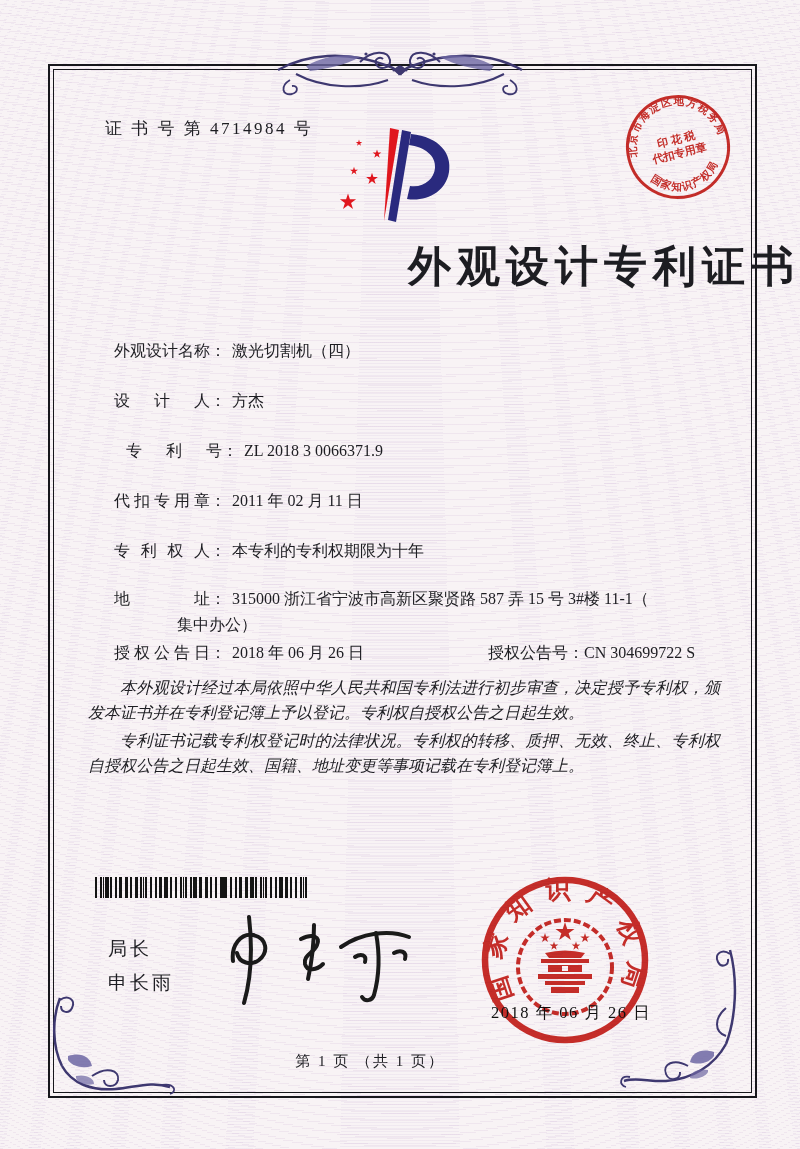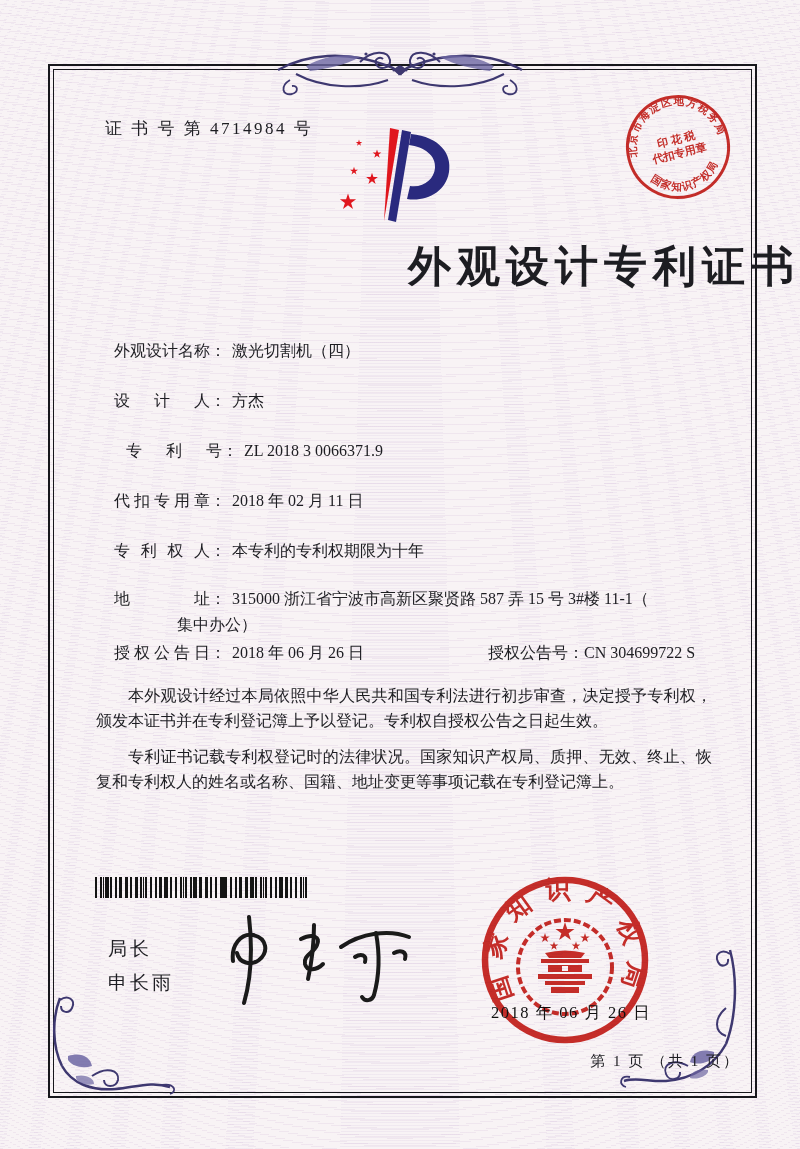--- a/index.html
+++ b/index.html
@@ -18,30 +18,30 @@
   .abs{position:absolute;}
   .cert-no{left:105px;top:117px;font-size:17px;letter-spacing:2.5px;}
   .title{left:0;top:238px;width:100%;text-align:right;font-size:43px;font-weight:700;letter-spacing:6px;}
   .field{left:114px;font-size:16px;line-height:26px;white-space:nowrap;}
   .field .lbl{display:inline-block;width:96px;text-align:justify;text-align-last:justify;vertical-align:top;}
   .field .colon{vertical-align:top;}
   .field .val{margin-left:6px;vertical-align:top;}
   .field .val2{display:block;margin-left:63px;white-space:normal;}
   .grant2{display:inline-block;margin-left:120px;}
   .paras{left:84px;top:672px;width:640px;font-size:16px;line-height:24.6px;text-align:justify;}
-  .paras p{margin:12px;text-indent:32px;}
+  .paras p{margin:4px;text-indent:32px;font-style:italic;}
   .barcode{left:95px;top:877px;width:213px;height:21px;
     background:
       repeating-linear-gradient(90deg,#141414 0 2px,rgba(0,0,0,0) 2px 5px),
       repeating-linear-gradient(90deg,#141414 0 1px,rgba(0,0,0,0) 1px 8px),
       repeating-linear-gradient(90deg,rgba(0,0,0,0) 0 11px,#141414 11px 14px,rgba(0,0,0,0) 14px 29px);
   }
   .director{left:108px;font-size:19px;letter-spacing:3px;}
   .seal-date{left:491px;top:1002px;font-size:16.5px;letter-spacing:1.5px;color:#111;z-index:6;}
-  .footer{left:0;top:1052px;width:740px;text-align:right;font-size:15px;letter-spacing:2px;}
+  .footer{left:0;top:1052px;width:740px;text-align:center;font-size:15px;letter-spacing:2px;}
   svg{display:block;}
   .stamp{mix-blend-mode:multiply;opacity:.95;}
   .seal-text{font-family:"Liberation Serif","DejaVu Serif",serif;font-weight:700;}
 </style>
 </head>
 <body>
 
 <div class="page">
 
   <svg width="0" height="0" aria-hidden="true">
@@ -132,37 +132,37 @@
   <div class="abs field" style="top:338px;">
     <span class="lbl">外观设计名称</span><span class="colon">：</span><span class="val">激光切割机（四）</span>
   </div>
   <div class="abs field" style="top:388px;">
     <span class="lbl">设计人</span><span class="colon">：</span><span class="val">方杰</span>
   </div>
   <div class="abs field" style="top:438px;margin-left:12px;">
     <span class="lbl">专利号</span><span class="colon">：</span><span class="val">ZL 2018 3 0066371.9</span>
   </div>
   <div class="abs field" style="top:488px;">
-    <span class="lbl">代扣专用章</span><span class="colon">：</span><span class="val">2018 年 02 月 11 日</span>
+    <span class="lbl">代扣专用章</span><span class="colon">：</span><span class="val">2011 年 02 月 11 日</span>
   </div>
   <div class="abs field" style="top:538px;">
     <span class="lbl">专利权人</span><span class="colon">：</span><span class="val">本专利的专利权期限为十年</span>
   </div>
   <div class="abs field" style="top:586px;">
     <span class="lbl">地址</span><span class="colon">：</span><span class="val">315000 浙江省宁波市高新区聚贤路 587 弄 15 号 3#楼 11-1（</span>
     <span class="val2">集中办公）</span>
   </div>
   <div class="abs field" style="top:640px;font-family:Liberation Serif, serif;">
     <span class="lbl">授权公告日</span><span class="colon">：</span><span class="val">2018 年 06 月 26 日</span>
     <span class="grant2"><span>授权公告号</span>：<span>CN 304699722 S</span></span>
   </div>
 
   <div class="abs paras">
     <p>本外观设计经过本局依照中华人民共和国专利法进行初步审查，决定授予专利权，颁发本证书并在专利登记簿上予以登记。专利权自授权公告之日起生效。</p>
-    <p>专利证书记载专利权登记时的法律状况。国家知识产权局、质押、无效、终止、恢复和专利权人的姓名或名称、国籍、地址变更等事项记载在专利登记簿上。</p>
+    <p>专利证书记载专利权登记时的法律状况。专利权的转移、质押、无效、终止、专利权自授权公告之日起生效、国籍、地址变更等事项记载在专利登记簿上。</p>
   </div>
 
   <div class="abs barcode"></div>
 
   <div class="abs director" style="top:936px;">局长</div>
   <div class="abs director" style="top:970px;">申长雨</div>
 
   <svg class="abs" style="left:213px;top:903px;" width="210" height="108" viewBox="0 0 210 108">
     <g fill="none" stroke="#1a1a1a" stroke-width="4" stroke-linecap="round">
       <path d="M20,58 C18,42 28,30 40,32 C54,35 56,49 46,57 C38,63 26,60 24,50"></path>

